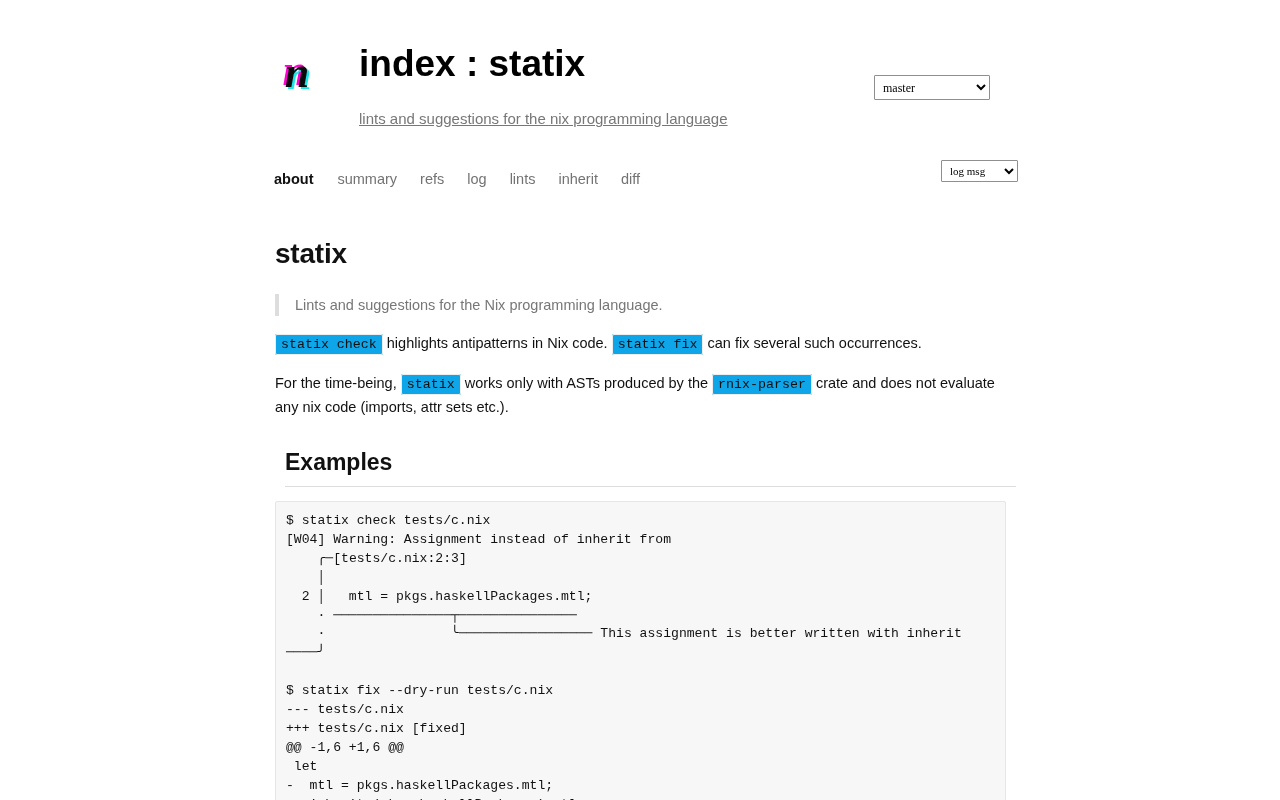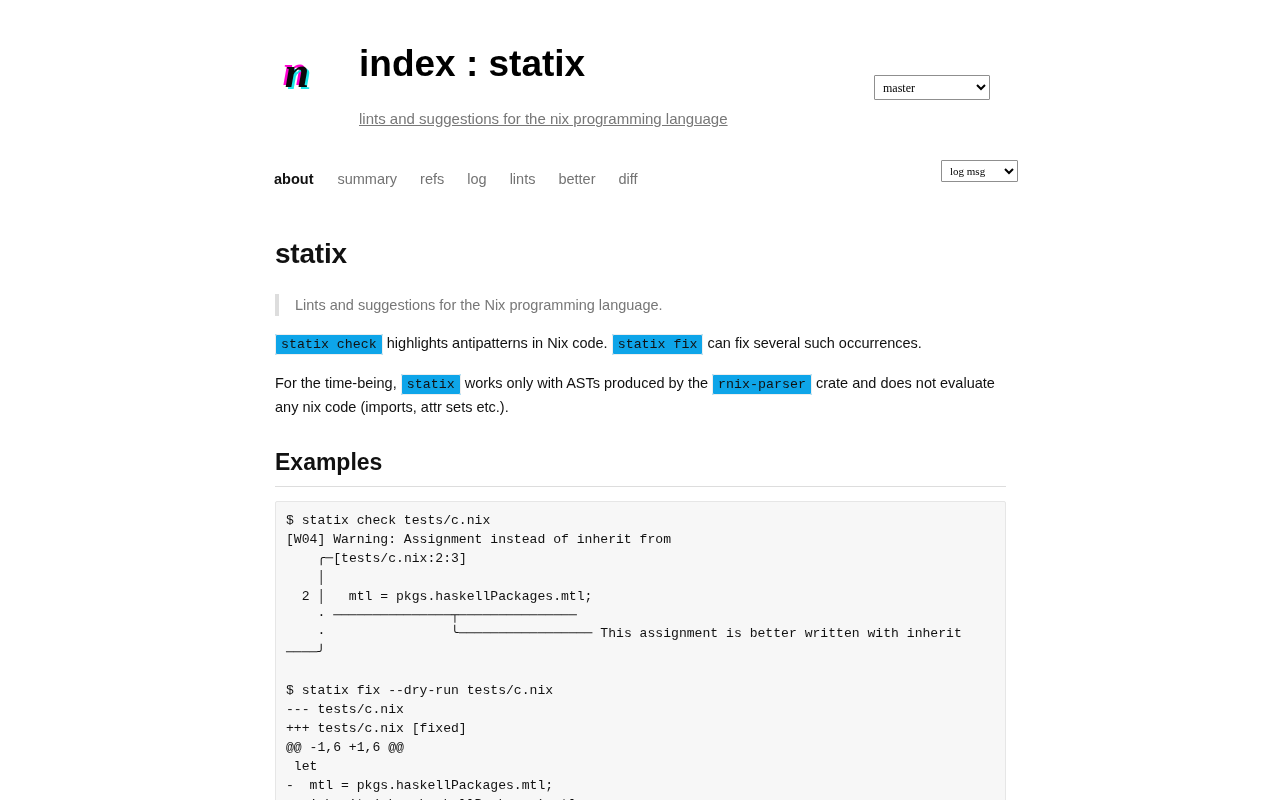--- a/index.html
+++ b/index.html
@@ -148,21 +148,21 @@
     background: #0ea5e9;
     border: 1px solid #eeeeee;
     border-radius: 2px;
     padding: 2px 5px;
     color: #111;
     white-space: nowrap;
   }
   h2.doc-sub {
     font-size: 23px;
     font-weight: 700;
-    margin: 26px 0 0 0;
+    margin: 26px 0 0 10px;
     line-height: 34px;
     color: #111;
     padding-bottom: 7px;
     border-bottom: 1px solid #dddddd;
     width: 731px;
   }
 
   
   pre.codeblock {
     margin: 14px 0 0 0;
@@ -212,21 +212,21 @@
       </select>
     </div>
   </div>
 
   <nav class="nav">
     <a href="#" class="active">about</a>
     <a href="#">summary</a>
     <a href="#">refs</a>
     <a href="#">log</a>
     <a href="#">lints</a>
-    <a href="#">better</a>
+    <a href="#">inherit</a>
     <a href="#">diff</a>
   </nav>
 
   <div class="content">
 
     <h1 class="doc-title">statix</h1>
 
     <blockquote class="note">Lints and suggestions for the Nix programming language.</blockquote>
 
     <p class="para"><code class="inline">statix check</code><span> highlights antipatterns in Nix code. </span><code class="inline">statix fix</code><span> can fix several such occurrences.</span></p>

